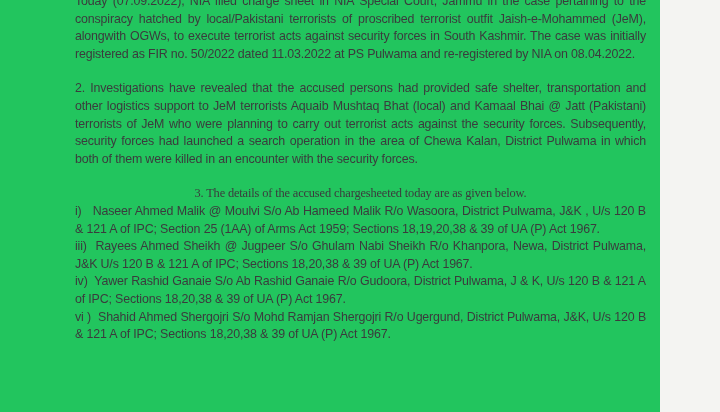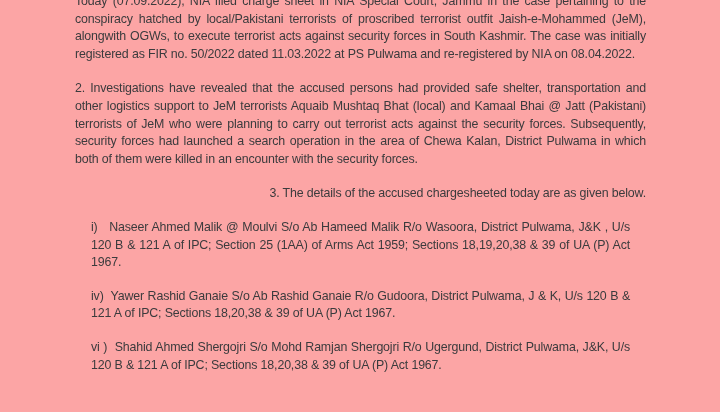--- a/index.html
+++ b/index.html
@@ -8,48 +8,49 @@
   }
   body {
     width: 720px;
     height: 412px;
     background: #f4f4f2;
     font-family: "Liberation Sans", sans-serif;
     overflow: hidden;
   }
   .page {
     position: relative;
-    width: 720px;
+    width: 660px;
     height: 412px;
-    background: #fca5a5;
+    background: #22c55e;
     overflow: hidden;
   }
   .doc-body {
     position: absolute;
     left: 75px;
     top: -7px;
     width: 571px;
     color: #3b3b3d;
     font-size: 12.4px;
     line-height: 17.6px;
     letter-spacing: -0.15px;
   }
   .para {
     margin: 0;
     text-align: justify;
     text-justify: inter-word;
   }
   .para.last-left {
-    text-align: right;
+    text-align: center;
+    font-family: Liberation Serif, serif;
   }
   .spacer {
     height: 17px;
   }
   .list-item {
-    margin: 16px;
+    margin: 0;
     text-align: justify;
     text-justify: inter-word;
   }
   .item-marker {
     white-space: pre;
   }
 </style>
 </head>
 <body>
 
@@ -62,20 +63,21 @@
 
     <p class="para">2. Investigations have revealed that the accused persons had provided safe shelter, transportation and other logistics support to JeM terrorists Aquaib Mushtaq Bhat (local) and Kamaal Bhai @ Jatt (Pakistani) terrorists of JeM who were planning to carry out terrorist acts against the security forces. Subsequently, security forces had launched a search operation in the area of Chewa Kalan, District Pulwama in which both of them were killed in an encounter with the security forces.</p>
 
     <div class="spacer"></div>
 
     <p class="para last-left">3. The details of the accused chargesheeted today are as given below.</p>
 
     <p class="list-item"><span class="item-marker">i)</span><span class="item-marker">   </span><span>Naseer Ahmed Malik @ Moulvi S/o Ab Hameed Malik R/o Wasoora, District Pulwama, J&amp;K , U/s 120 B &amp; 121 A of IPC; Section 25 (1AA) of Arms Act 1959; Sections 18,19,20,38 &amp; 39 of UA (P) Act 1967.</span></p>
 
 
+    <p class="list-item"><span class="item-marker">iii)</span><span class="item-marker">  </span><span>Rayees Ahmed Sheikh @ Jugpeer S/o Ghulam Nabi Sheikh R/o Khanpora, Newa, District Pulwama, J&amp;K U/s 120 B &amp; 121 A of IPC; Sections 18,20,38 &amp; 39 of UA (P) Act 1967.</span></p>
 
     <p class="list-item"><span class="item-marker">iv)</span><span class="item-marker">  </span><span>Yawer Rashid Ganaie S/o Ab Rashid Ganaie R/o Gudoora, District Pulwama, J &amp; K, U/s 120 B &amp; 121 A of IPC; Sections 18,20,38 &amp; 39 of UA (P) Act 1967.</span></p>
 
 
     <p class="list-item"><span class="item-marker">vi )</span><span class="item-marker">  </span><span>Shahid Ahmed Shergojri S/o Mohd Ramjan Shergojri R/o Ugergund, District Pulwama, J&amp;K, U/s 120 B &amp; 121 A of IPC; Sections 18,20,38 &amp; 39 of UA (P) Act 1967.</span></p>
 
   </div>
 </div>
 
 </body></html>

